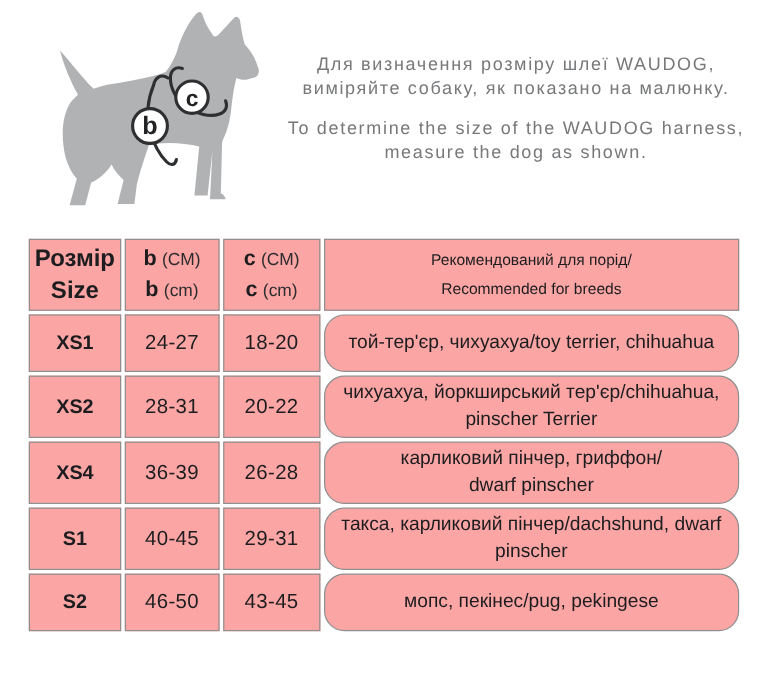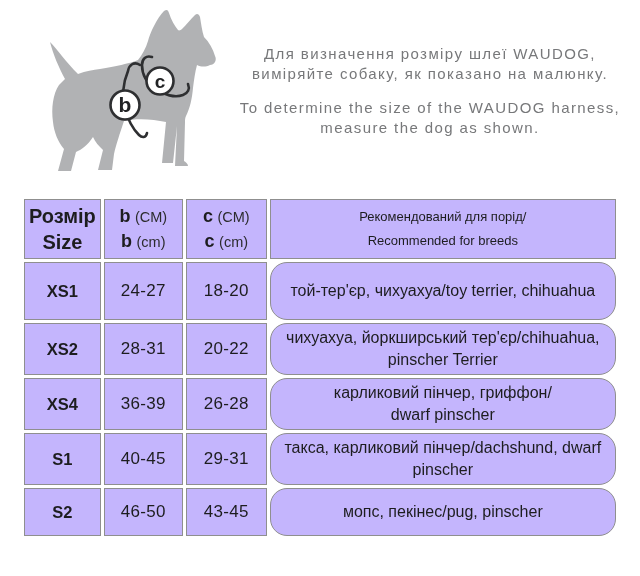--- a/index.html
+++ b/index.html
@@ -33,28 +33,28 @@
   .instructions p { margin:0 0 14px 0; white-space:pre-line; }
 
   
   table.size-table {
     position:absolute; left:21px; top:196px;
     border-collapse:separate; border-spacing:3px;
     table-layout:fixed;
   }
   .size-table td {
     border:1px solid #8f8f8f;
-    background:#c4b5fd;
+    background:#fca5a5;
     box-sizing:border-box;
     text-align:center; vertical-align:middle;
     padding:0 4px;
     color:#1d1d1f;
   }
   tr.h-head td { height:60px; }
-  tr.h-1 td { height:58px; }
+  tr.h-1 td { height:48px; }
   tr.h-2 td { height:52px; }
   tr.h-last td { height:48px; }
 
   .cell-header-size { font-weight:700; font-size:20px; line-height:26px; white-space:pre-line; }
   .hdr-line { line-height:24px; }
   .hdr-letter { font-weight:700; font-size:18px; }
   .hdr-unit { font-weight:400; font-size:14.5px; color:#2c2c2e; }
   .cell-header-breeds { font-weight:400; font-size:13px; line-height:24px; white-space:pre-line; }
 
   .cell-size { font-weight:700; font-size:16.5px; }
@@ -173,18 +173,18 @@
         <td class="cell-size">S1</td>
         <td class="cell-val">40-45</td>
         <td class="cell-val">29-31</td>
         <td class="cell-breeds">такса, карликовий пінчер/dachshund, dwarf
 pinscher</td>
       </tr>
       <tr class="h-last">
         <td class="cell-size">S2</td>
         <td class="cell-val">46-50</td>
         <td class="cell-val">43-45</td>
-        <td class="cell-breeds">мопс, пекінес/pug, pinscher</td>
+        <td class="cell-breeds">мопс, пекінес/pug, pekingese</td>
       </tr>
     </tbody>
   </table>
 
 </div>
 
 </body></html>

